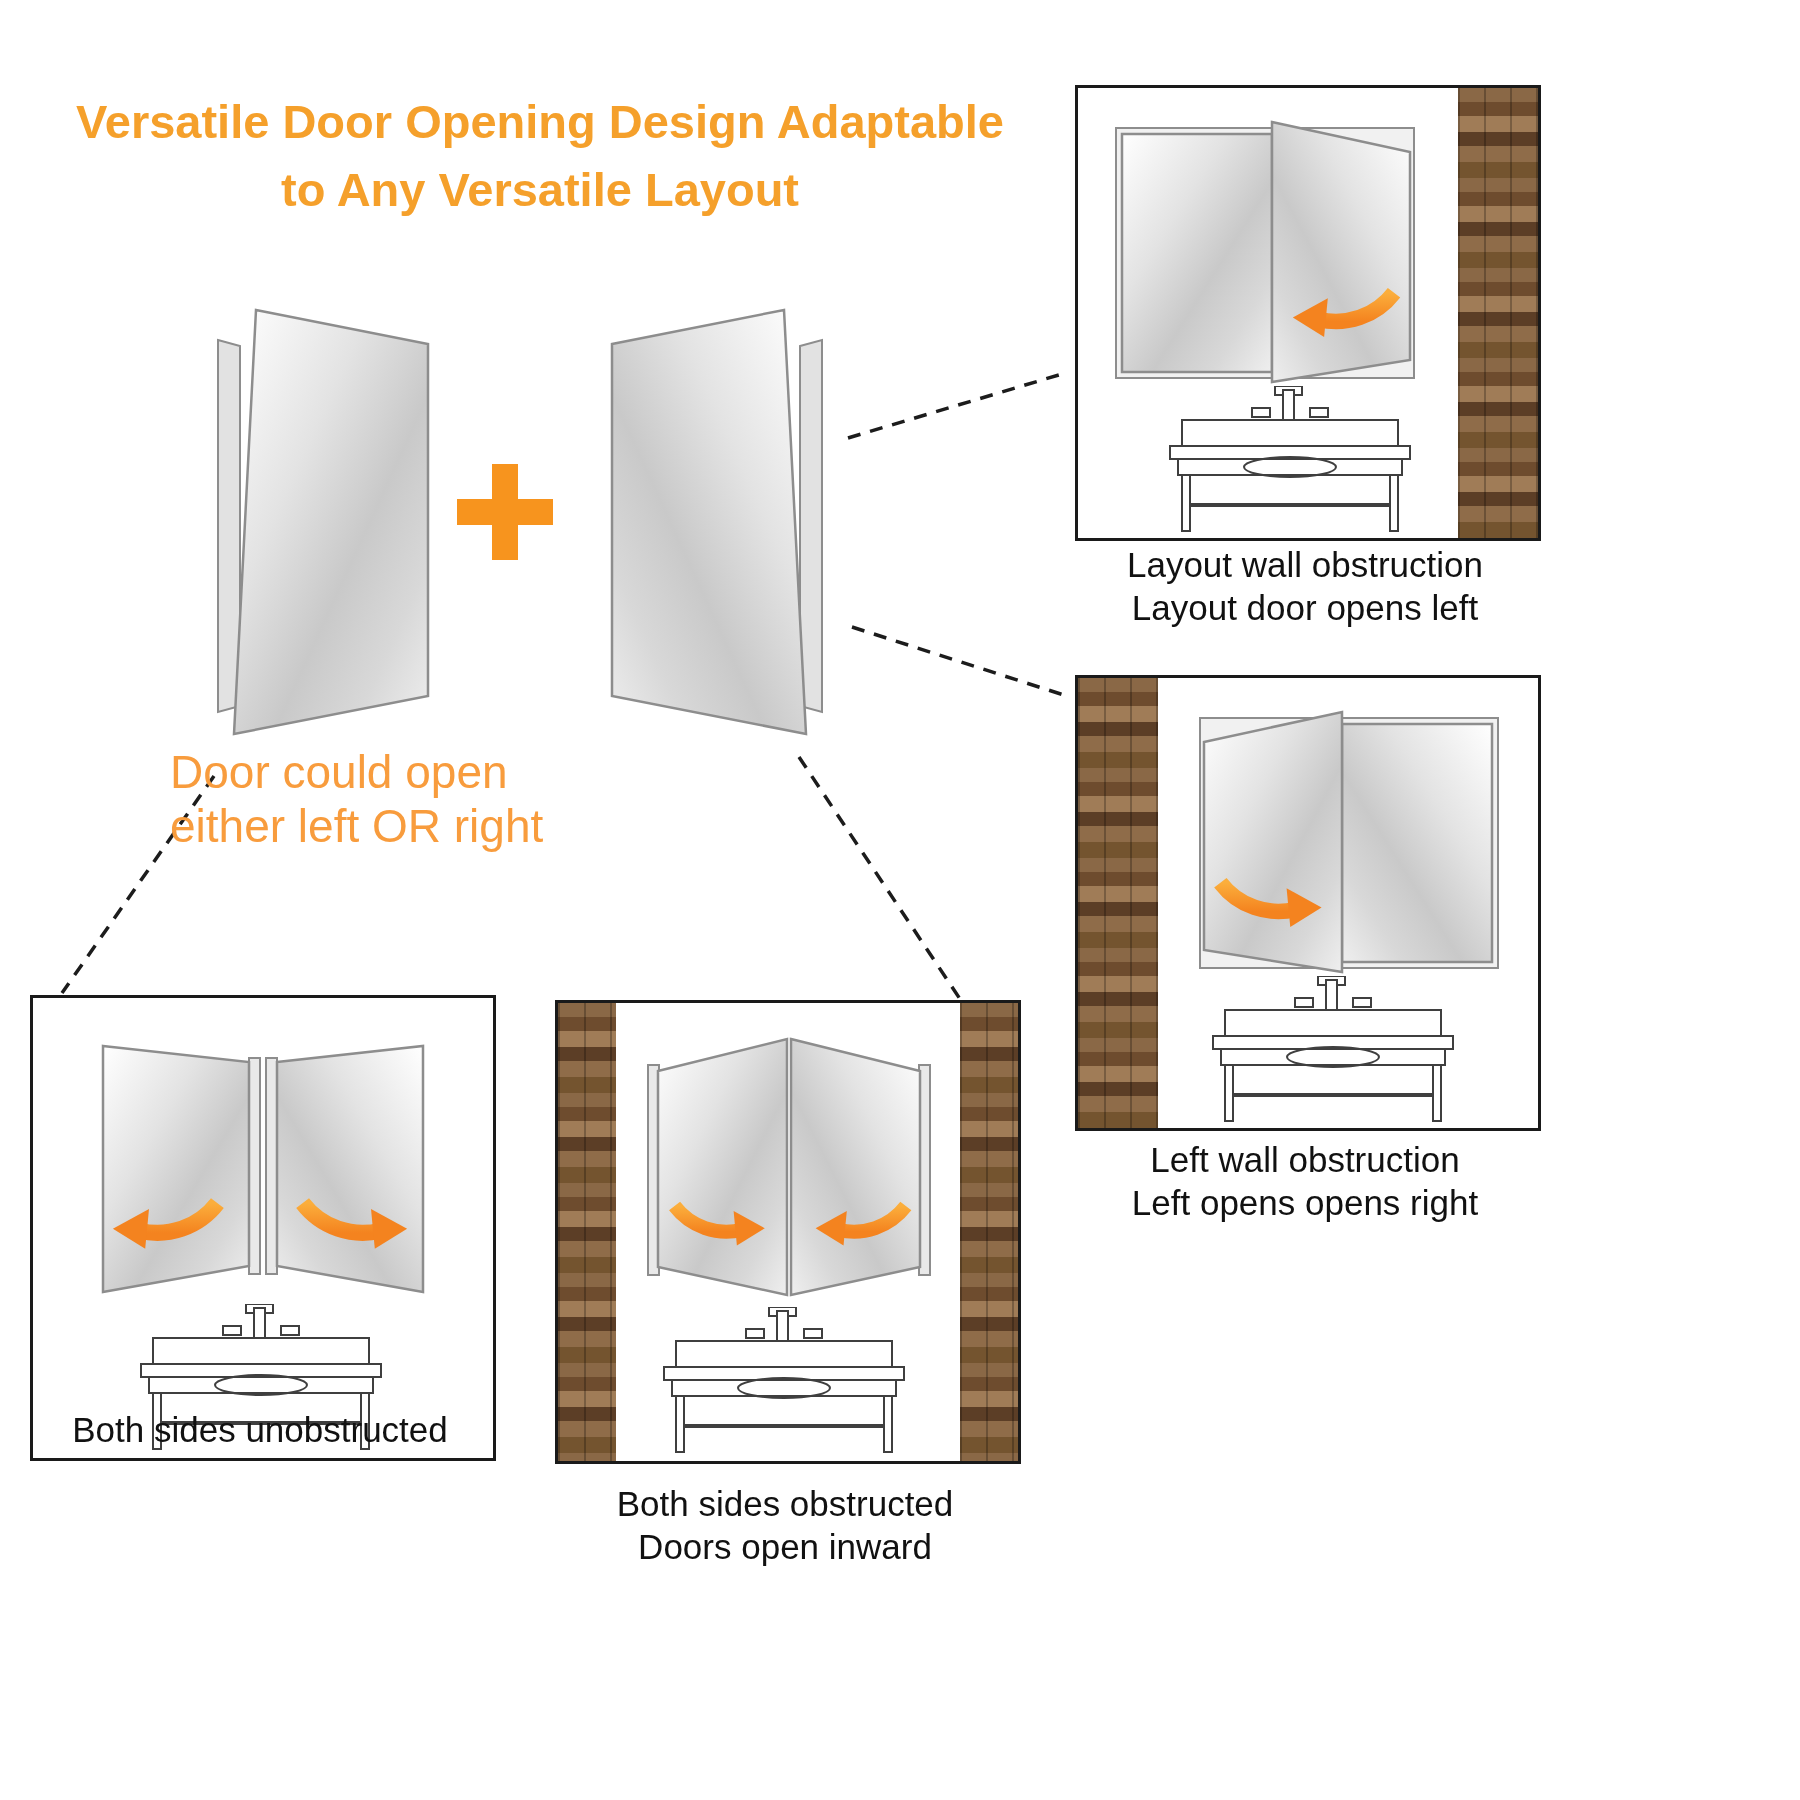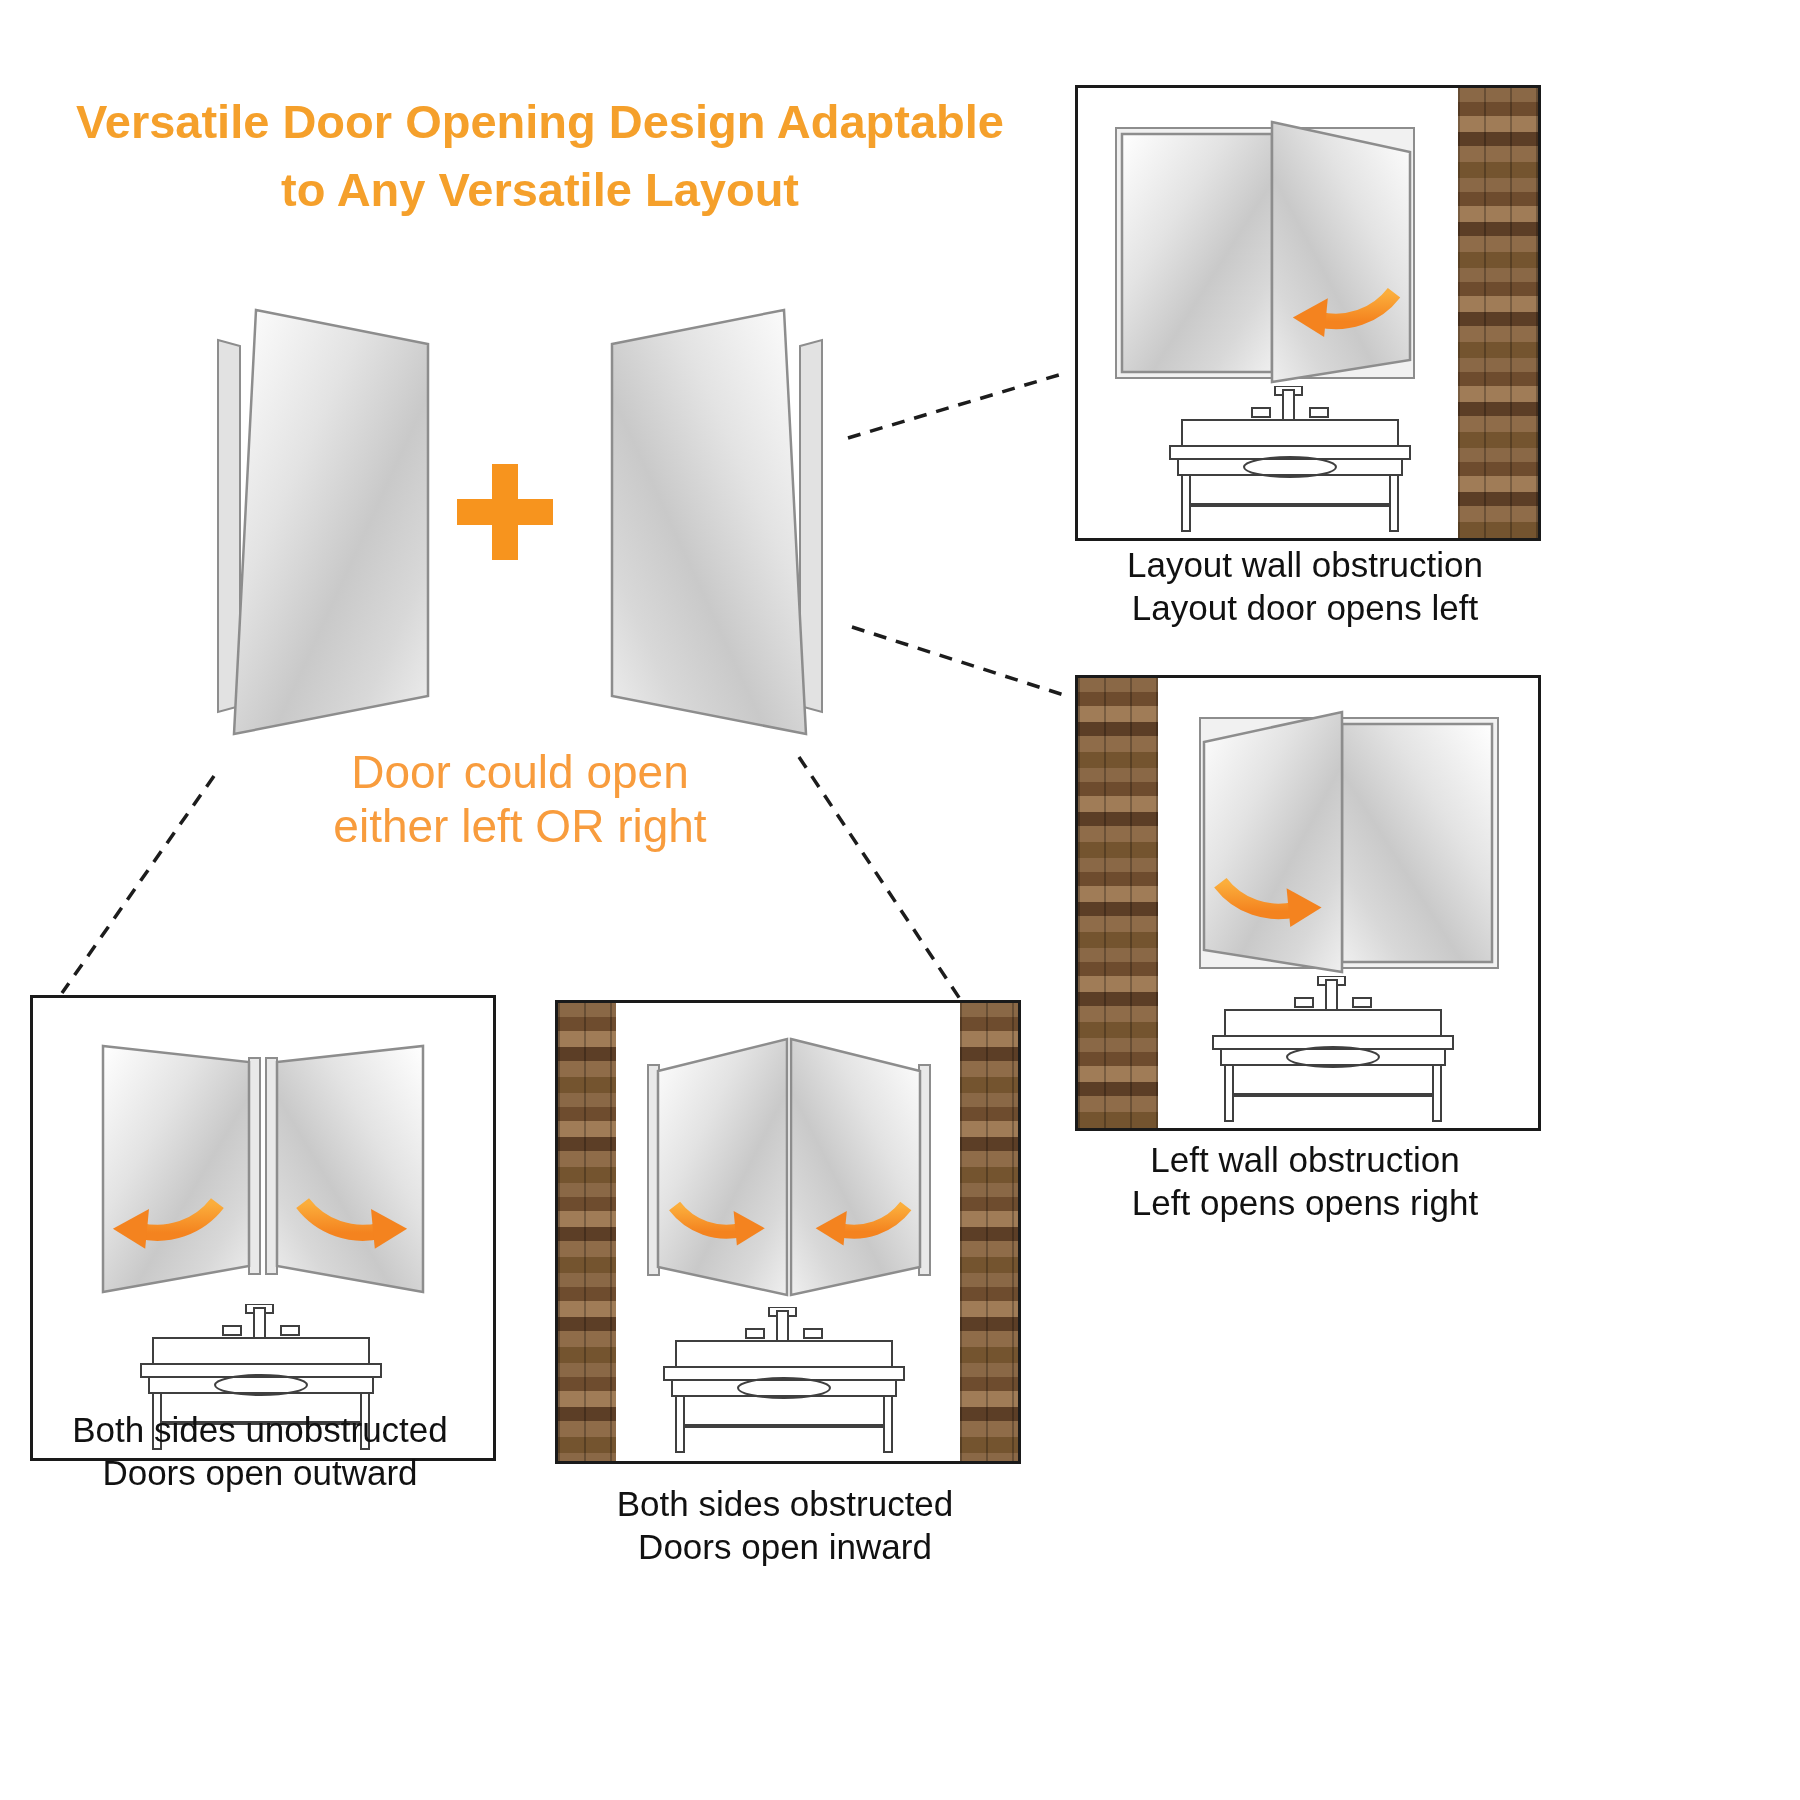--- a/index.html
+++ b/index.html
@@ -8,21 +8,21 @@
     font-family:"Liberation Sans","DejaVu Sans",sans-serif;color:#111;
   }
   
   .title{
     position:absolute;left:30px;top:88px;width:1020px;margin:0;
     text-align:center;font-size:47px;font-weight:bold;color:#F5A02B;line-height:1.45;
   }
   .title .tl{display:block;}
   
   .center-caption{
-    position:absolute;left:170px;top:745px;width:700px;text-align:center;
+    position:absolute;left:170px;top:745px;width:700px;text-align:left;
     font-size:46px;color:#F89C3D;line-height:1.18;font-weight:400;
   }
   
   .plus{position:absolute;left:457px;top:464px;width:96px;height:96px;}
   .plus::before{content:"";position:absolute;left:0;top:35px;width:96px;height:26px;background:#F7941E;}
   .plus::after{content:"";position:absolute;left:35px;top:0;width:26px;height:96px;background:#F7941E;}
   
   .connectors{position:absolute;left:0;top:0;width:1800px;height:1800px;pointer-events:none;}
   
   .panel{position:absolute;border:3px solid #1a1a1a;background:#ffffff;overflow:hidden;}
@@ -207,21 +207,20 @@
         <rect x="38" y="73" width="224" height="16"></rect>
         <ellipse cx="150" cy="81" rx="46" ry="10" fill="none"></ellipse>
         <rect x="42" y="89" width="8" height="56"></rect>
           <rect x="250" y="89" width="8" height="56"></rect>
         <line x1="50" y1="119" x2="250" y2="119" stroke-width="4"></line>
       </g>
     </svg>
   </section>
   <div class="cap cap3">
     <div>Both sides unobstructed</div>
-    <div>Doors open outward</div>
   </div>
 
   <section class="panel p4">
     <div class="wood wood-left-n"></div>
     <div class="wood wood-right-n"></div>
     <svg class="cab c4" width="330" height="300" viewBox="0 0 330 300">
       <rect x="24" y="48" width="11" height="210" fill="#e9e9e9" stroke="#8d8d8d" stroke-width="2"></rect>
       <rect x="295" y="48" width="11" height="210" fill="#e9e9e9" stroke="#8d8d8d" stroke-width="2"></rect>
       <polygon points="34,54 163,22 163,278 34,250" fill="url(#mirA)" stroke="#8d8d8d" stroke-width="2.5"></polygon>
       <polygon points="167,22 296,54 296,250 167,278" fill="url(#mirB)" stroke="#8d8d8d" stroke-width="2.5"></polygon>

